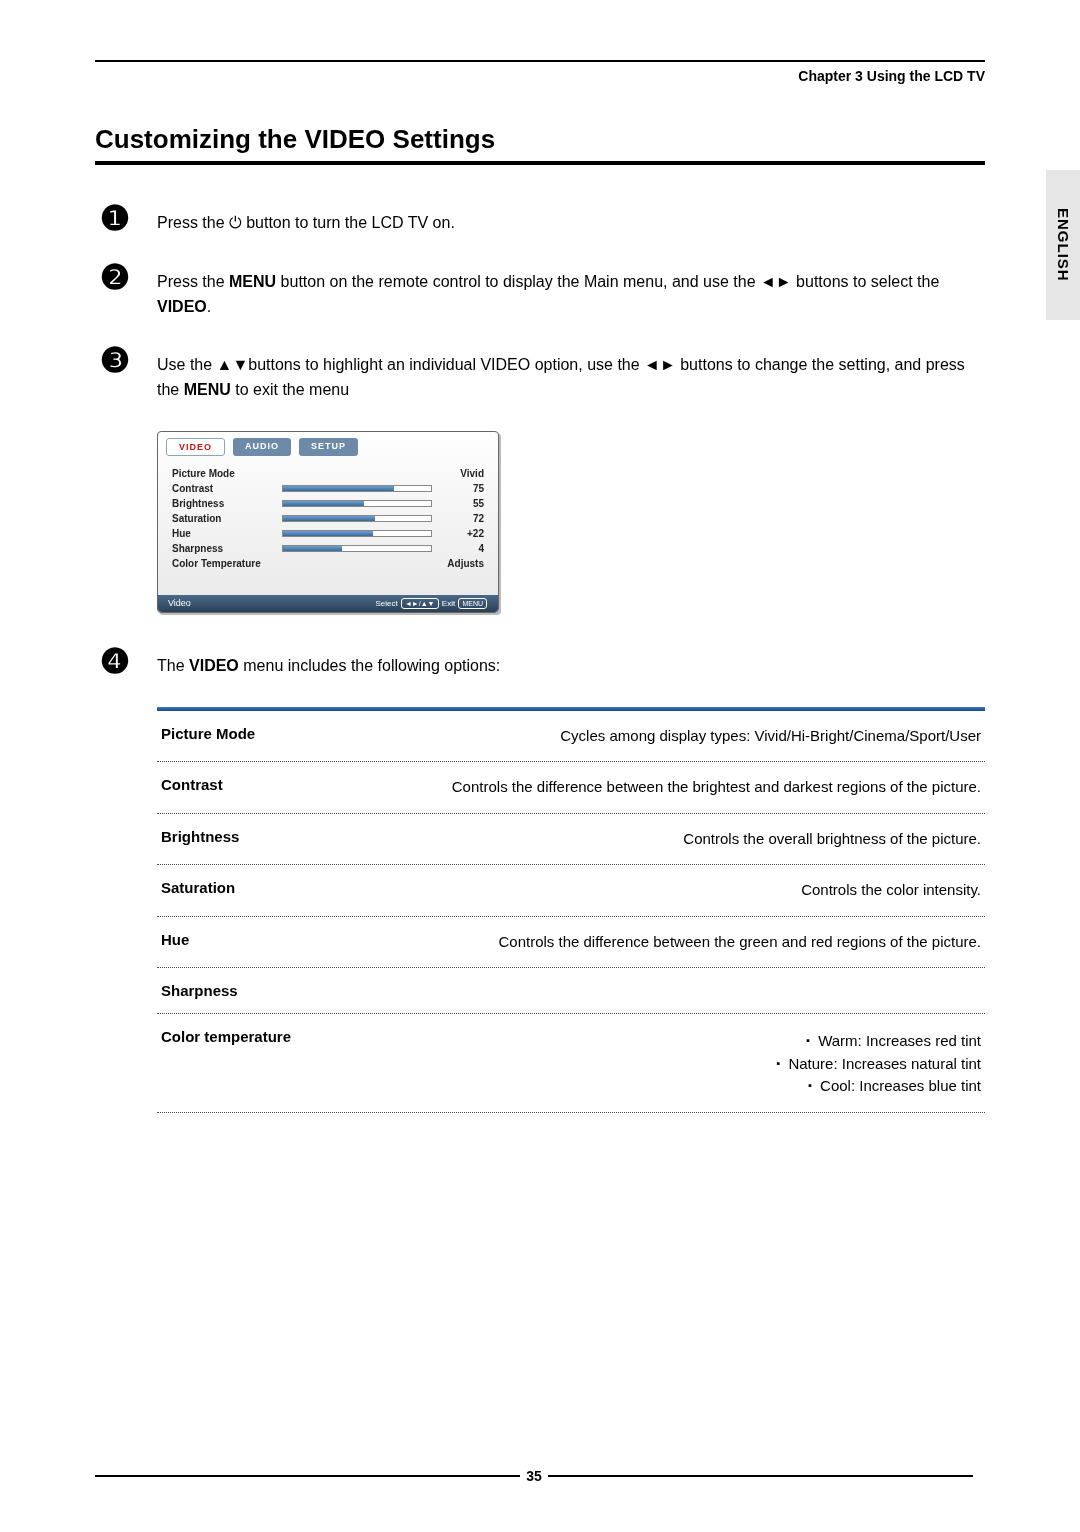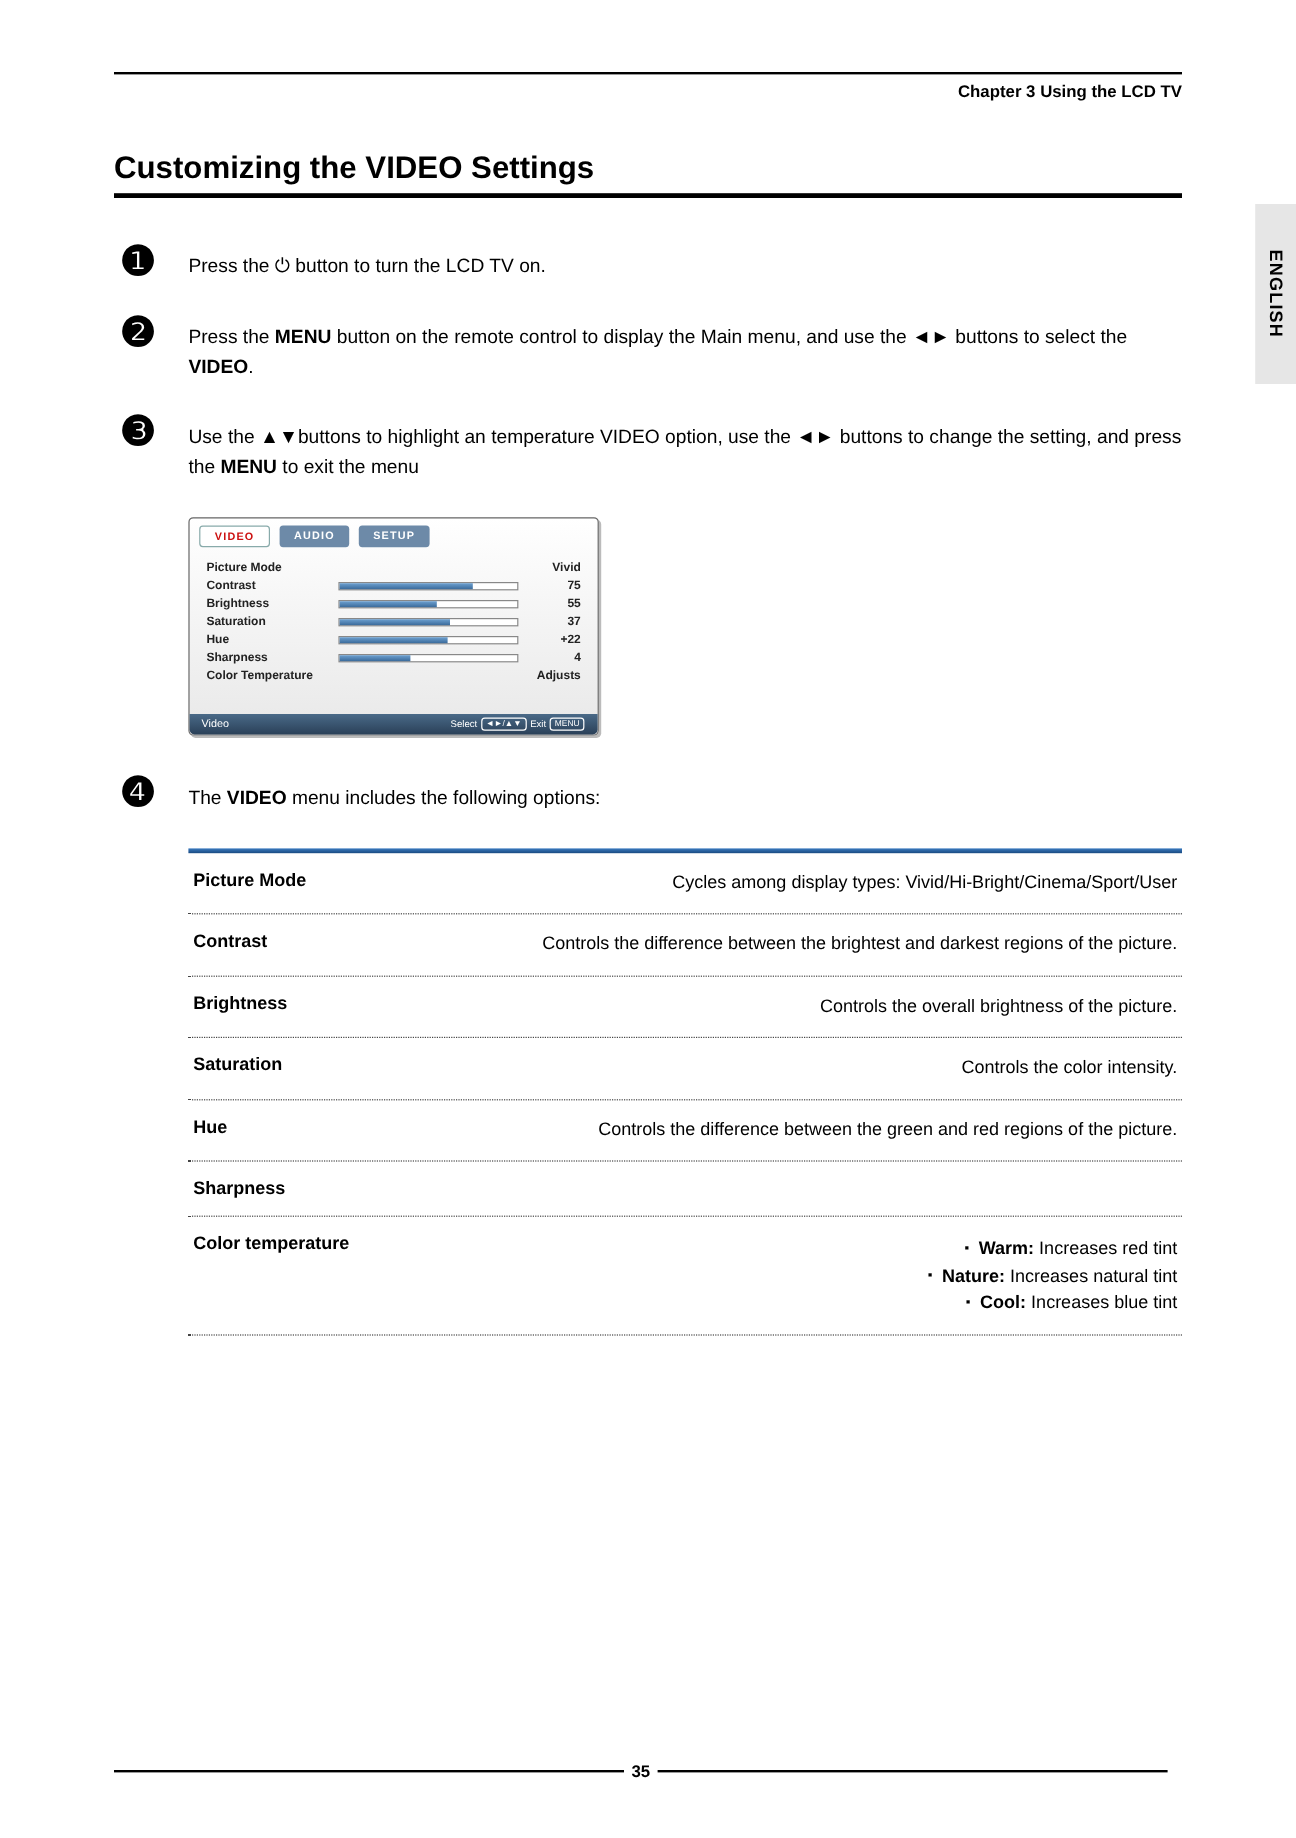--- a/index.html
+++ b/index.html
@@ -187,21 +187,21 @@
     margin: 2px 0 0 0;
     padding: 0;
   }
   .opt-desc ul li::before {
     content: "▪";
     margin-right: 8px;
     font-size: 11px;
     position: relative;
     top: -2px;
   }
-  .opt-desc ul li b { font-weight: bold; }
+  .opt-desc ul li b { font-weight: normal; }
 
   .footer {
     position: absolute;
     bottom: 48px;
     left: 95px;
     right: 107px;
     display: flex;
     align-items: center;
   }
   .footer .line { flex:1; border-top:2px solid #000; }
@@ -231,21 +231,21 @@
   <div class="step">
     <div class="step-number">❷</div>
     <div class="step-body">
       <span>Press the </span><b>MENU</b><span> button on the remote control to display the Main menu, and use the </span><span class="glyph">◄►</span><span> buttons to select the </span><b>VIDEO</b><span>.</span>
     </div>
   </div>
 
   <div class="step">
     <div class="step-number">❸</div>
     <div class="step-body">
-      <span>Use the </span><span class="glyph">▲▼</span><span>buttons to highlight an temperature VIDEO option, use the </span><span class="glyph">◄►</span><span> buttons to change the setting, and press the </span><b>MENU</b><span> to exit the menu</span>
+      <span>Use the </span><span class="glyph">▲▼</span><span>buttons to highlight an individual VIDEO option, use the </span><span class="glyph">◄►</span><span> buttons to change the setting, and press the </span><b>MENU</b><span> to exit the menu</span>
     </div>
   </div>
 
   <div class="menu-shot">
     <div class="menu-tabs">
       <div class="menu-tab active">VIDEO</div>
       <div class="menu-tab">AUDIO</div>
       <div class="menu-tab">SETUP</div>
     </div>
     <div class="menu-body">
@@ -266,21 +266,21 @@
         <span class="m-bar">
             <span class="fill" style="width:55%"></span>
           </span>
         <span class="m-val">55</span>
       </div>
       <div class="menu-row">
         <span class="m-label">Saturation</span>
         <span class="m-bar">
             <span class="fill" style="width:62%"></span>
           </span>
-        <span class="m-val">37</span>
+        <span class="m-val">72</span>
       </div>
       <div class="menu-row">
         <span class="m-label">Hue</span>
         <span class="m-bar">
             <span class="fill" style="width:61%"></span>
           </span>
         <span class="m-val">+22</span>
       </div>
       <div class="menu-row">
         <span class="m-label">Sharpness</span>

